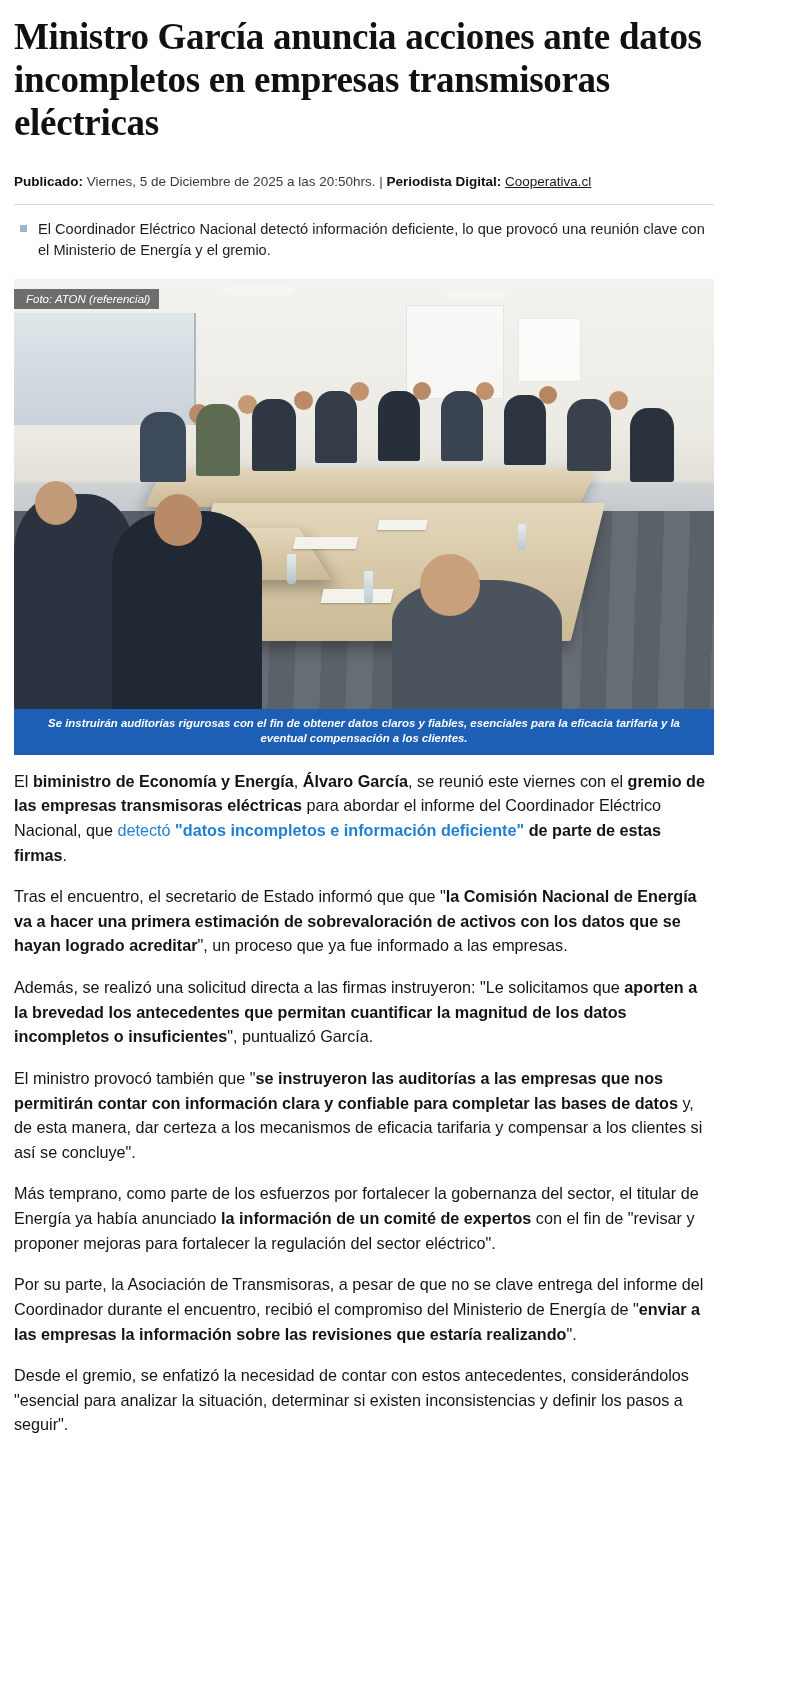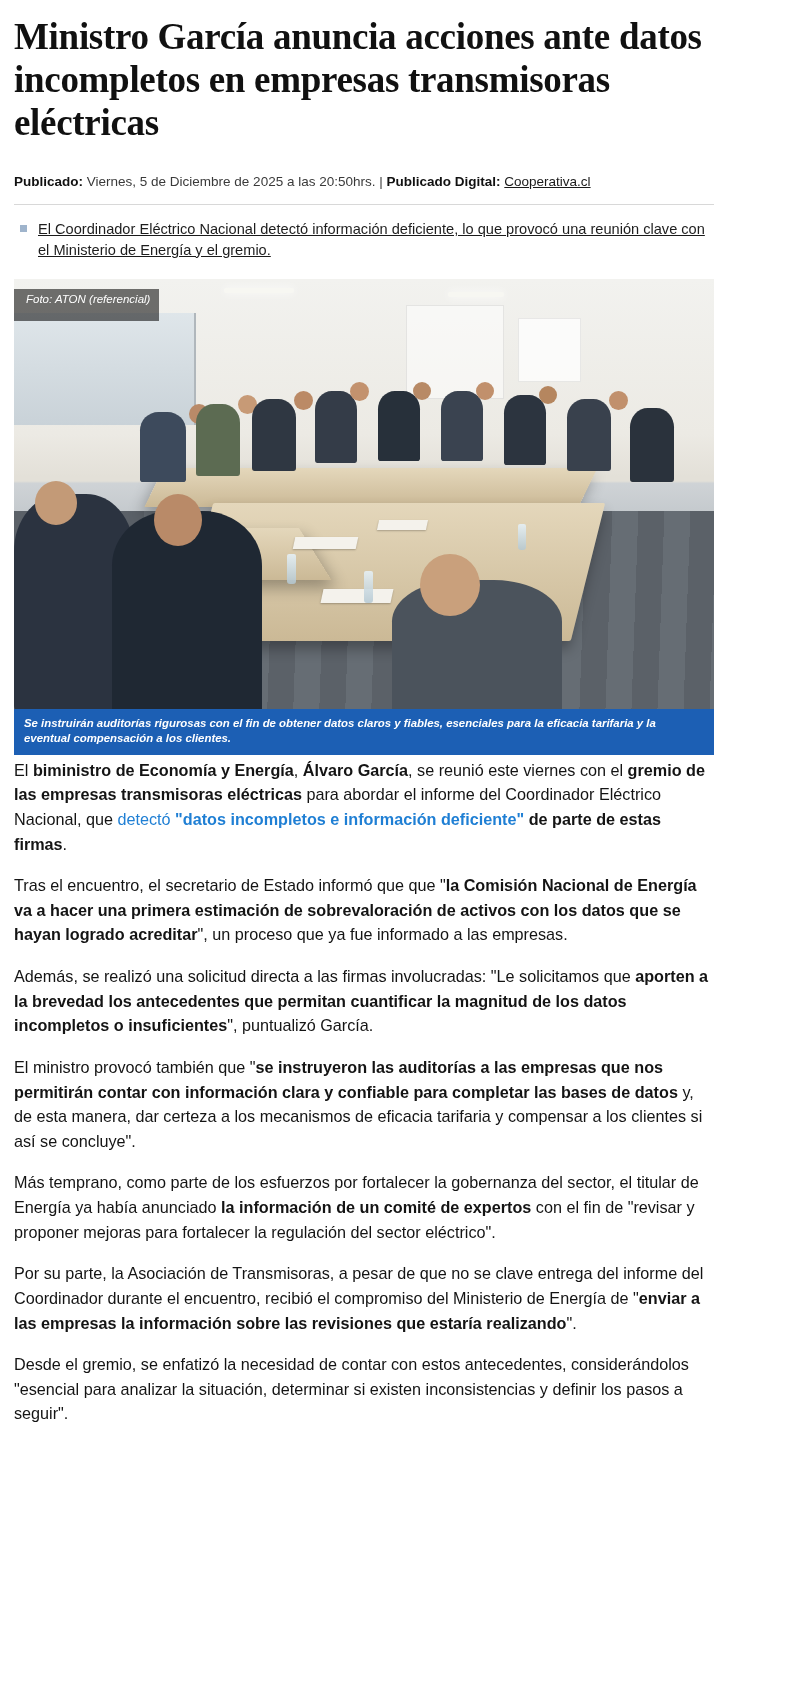--- a/index.html
+++ b/index.html
@@ -45,21 +45,20 @@
     color: #1a1a1a;
     text-decoration: underline;
     font-weight: normal;
   }
 
   
   .bullets {
     list-style: none;
     margin: 14px 0 16px 0;
     padding: 0;
-    text-decoration: underline;
   }
   .bullets li {
     position: relative;
     padding-left: 24px;
     margin-bottom: 11px;
     font-family: "Liberation Sans", sans-serif;
     font-size: 14.6px;
     line-height: 1.45;
     color: #1d1d1d;
   }
@@ -88,32 +87,33 @@
   }
   .credit {
     position: absolute;
     left: 0;
     top: 10px;
     background: rgba(0,0,0,0.55);
     color: #ffffff;
     font-family: "Liberation Sans", sans-serif;
     font-size: 11.5px;
     font-style: italic;
-    padding: 4px 9px 16px 12px;
+    padding: 4px 9px 4px 12px;
     z-index: 6;
   }
   .caption {
     background: #1c5fb4;
     color: #ffffff;
     font-family: "Liberation Sans", sans-serif;
     font-size: 11.4px;
     font-weight: bold;
     font-style: italic;
     line-height: 1.35;
     padding: 7px 10px 8px 10px;
+    text-align: center;
   }
 
   
   .wall {
     position: absolute; inset: 0;
     background:
       linear-gradient(180deg,#f2f2ef 0%, #eceae4 36%, #e3e0d8 46%, #e3e0d8 47%, #cfd3d6 47.5%, #b9bfc4 62%, #9aa3ab 74%, #7d858d 88%, #6d757d 100%);
   }
   .wall-panel {
     position: absolute;
@@ -163,21 +163,21 @@
     transform: skewX(-12deg);
   }
   .bottle {
     position: absolute;
     background: linear-gradient(180deg,rgba(230,240,245,0.9),rgba(180,200,210,0.85));
     border-radius: 2px 2px 3px 3px;
   }
 
   
   .body-text {
-    margin-top: 3px;
+    margin-top: 14px;
     font-family: "Liberation Sans", sans-serif;
     font-size: 16.2px;
     line-height: 1.52;
     color: #141414;
   }
   .body-text p { margin: 0 0 17px 0; }
   .body-text b { font-weight: bold; }
   .body-text .lnk {
     color: #1f7fd4;
     font-weight: bold;
@@ -191,21 +191,21 @@
 <body>
 
 <div class="page">
 
   <h1 class="headline">Ministro García anuncia acciones ante datos incompletos en empresas transmisoras eléctricas</h1>
 
   <div class="byline">
     <b>Publicado:</b>
     <span>Viernes, 5 de Diciembre de 2025 a las 20:50hrs.</span>
     <span class="sep">|</span>
-    <b>Publicado Digital:</b>
+    <b>Periodista Digital:</b>
     <a href="#">Cooperativa.cl</a>
   </div>
 
   <ul class="bullets">
     <li>
       <span class="bsq"></span>
       <span>El Coordinador Eléctrico Nacional detectó información deficiente, lo que provocó una reunión clave con el Ministerio de Energía y el gremio.</span>
     </li>
   </ul>
 
@@ -257,20 +257,20 @@
       <div class="head" style="left:58%;top:64%;width:60px;height:62px;background:#c9a07c;"></div>
 
       <div class="credit">Foto: ATON (referencial)</div>
     </div>
     <figcaption class="caption">Se instruirán auditorías rigurosas con el fin de obtener datos claros y fiables, esenciales para la eficacia tarifaria y la eventual compensación a los clientes.</figcaption>
   </figure>
 
   <div class="body-text">
     <p><span>El </span><b>biministro de Economía y Energía</b><span>, </span><b>Álvaro García</b><span>, se reunió este viernes con el </span><b>gremio de las empresas transmisoras eléctricas</b><span> para abordar el informe del Coordinador Eléctrico Nacional, que </span><span class="lnk-plain">detectó </span><span class="lnk">"datos incompletos e información deficiente"</span><b> de parte de estas firmas</b><span>.</span></p>
     <p><span>Tras el encuentro, el secretario de Estado informó que que "</span><b>la Comisión Nacional de Energía va a hacer una primera estimación de sobrevaloración de activos con los datos que se hayan logrado acreditar</b><span>", un proceso que ya fue informado a las empresas.</span></p>
-    <p><span>Además, se realizó una solicitud directa a las firmas involucradas: "Le solicitamos que </span><b>aporten a la brevedad los antecedentes que permitan cuantificar la magnitud de los datos incompletos o insuficientes</b><span>", puntualizó García.</span></p>
+    <p><span>Además, se realizó una solicitud directa a las firmas instruyeron: "Le solicitamos que </span><b>aporten a la brevedad los antecedentes que permitan cuantificar la magnitud de los datos incompletos o insuficientes</b><span>", puntualizó García.</span></p>
     <p><span>El ministro provocó también que "</span><b>se instruyeron las auditorías a las empresas que nos permitirán contar con información clara y confiable para completar las bases de datos</b><span> y, de esta manera, dar certeza a los mecanismos de eficacia tarifaria y compensar a los clientes si así se concluye".</span></p>
     <p><span>Más temprano, como parte de los esfuerzos por fortalecer la gobernanza del sector, el titular de Energía ya había anunciado </span><b>la información de un comité de expertos</b><span> con el fin de "revisar y proponer mejoras para fortalecer la regulación del sector eléctrico".</span></p>
     <p><span>Por su parte, la Asociación de Transmisoras, a pesar de que no se clave entrega del informe del Coordinador durante el encuentro, recibió el compromiso del Ministerio de Energía de "</span><b>enviar a las empresas la información sobre las revisiones que estaría realizando</b><span>".</span></p>
     <p><span>Desde el gremio, se enfatizó la necesidad de contar con estos antecedentes, considerándolos "esencial para analizar la situación, determinar si existen inconsistencias y definir los pasos a seguir".</span></p>
   </div>
 
 </div>
 
 </body></html>

